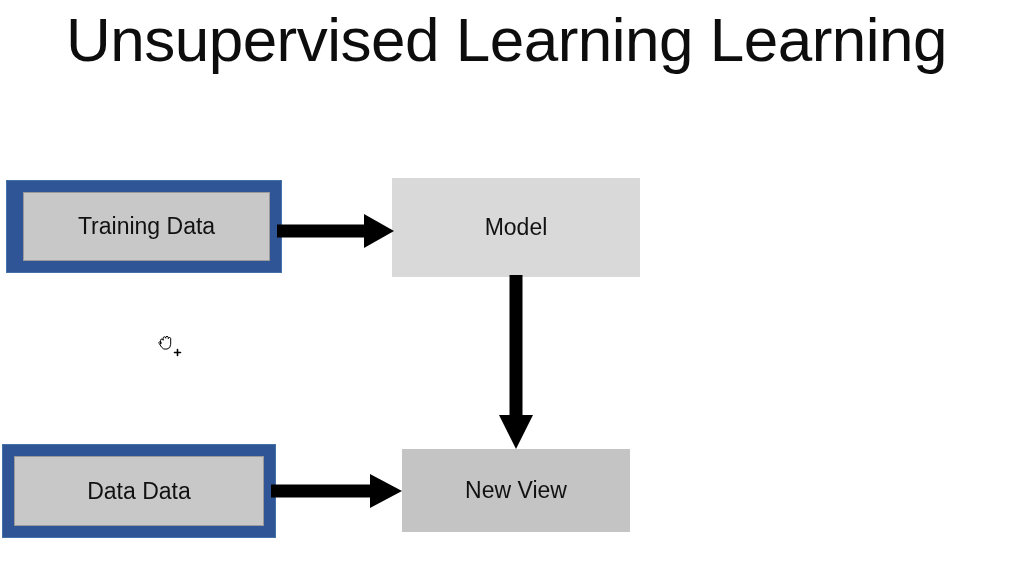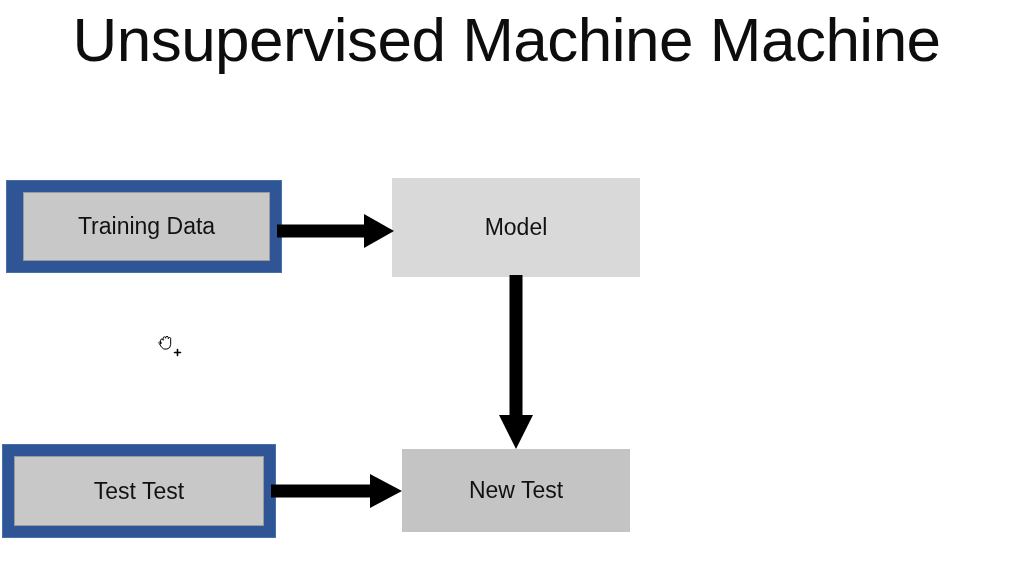--- a/index.html
+++ b/index.html
@@ -87,36 +87,36 @@
     width: 30px;
     height: 30px;
     pointer-events: none;
   }
 </style>
 </head>
 <body>
 
 <div id="slide">
 
-  <div id="title">Unsupervised Machine Machine</div>
+  <div id="title">Unsupervised Learning Learning</div>
 
   <div class="selected-frame" style="left:6px; top:180px; width:276px; height:93px;padding-left:16px;">
     <div class="inner">Training Data</div>
   </div>
 
   <div class="node plain-light" style="left:392px; top:178px; width:248px; height:99px;">
     <span class="node-label">Model</span>
   </div>
 
   <div class="selected-frame" style="left:2px; top:444px; width:274px; height:94px;">
-    <div class="inner">Test Test</div>
+    <div class="inner">Data Data</div>
   </div>
 
   <div class="node plain-dark" style="left:402px; top:449px; width:228px; height:83px;">
-    <span class="node-label">New Test</span>
+    <span class="node-label">New View</span>
   </div>
 
   <svg class="arrow-svg" style="left:276px; top:208px;" width="124" height="46" viewBox="0 0 124 46">
     <line x1="1" y1="23" x2="92" y2="23" stroke="#000000" stroke-width="13"></line>
     <polygon points="88,6 118,23 88,40" fill="#000000"></polygon>
   </svg>
 
   <svg class="arrow-svg" style="left:494px; top:275px;" width="46" height="176" viewBox="0 0 46 176">
     <line x1="22" y1="0" x2="22" y2="146" stroke="#000000" stroke-width="13"></line>
     <polygon points="5,140 39,140 22,174" fill="#000000"></polygon>

